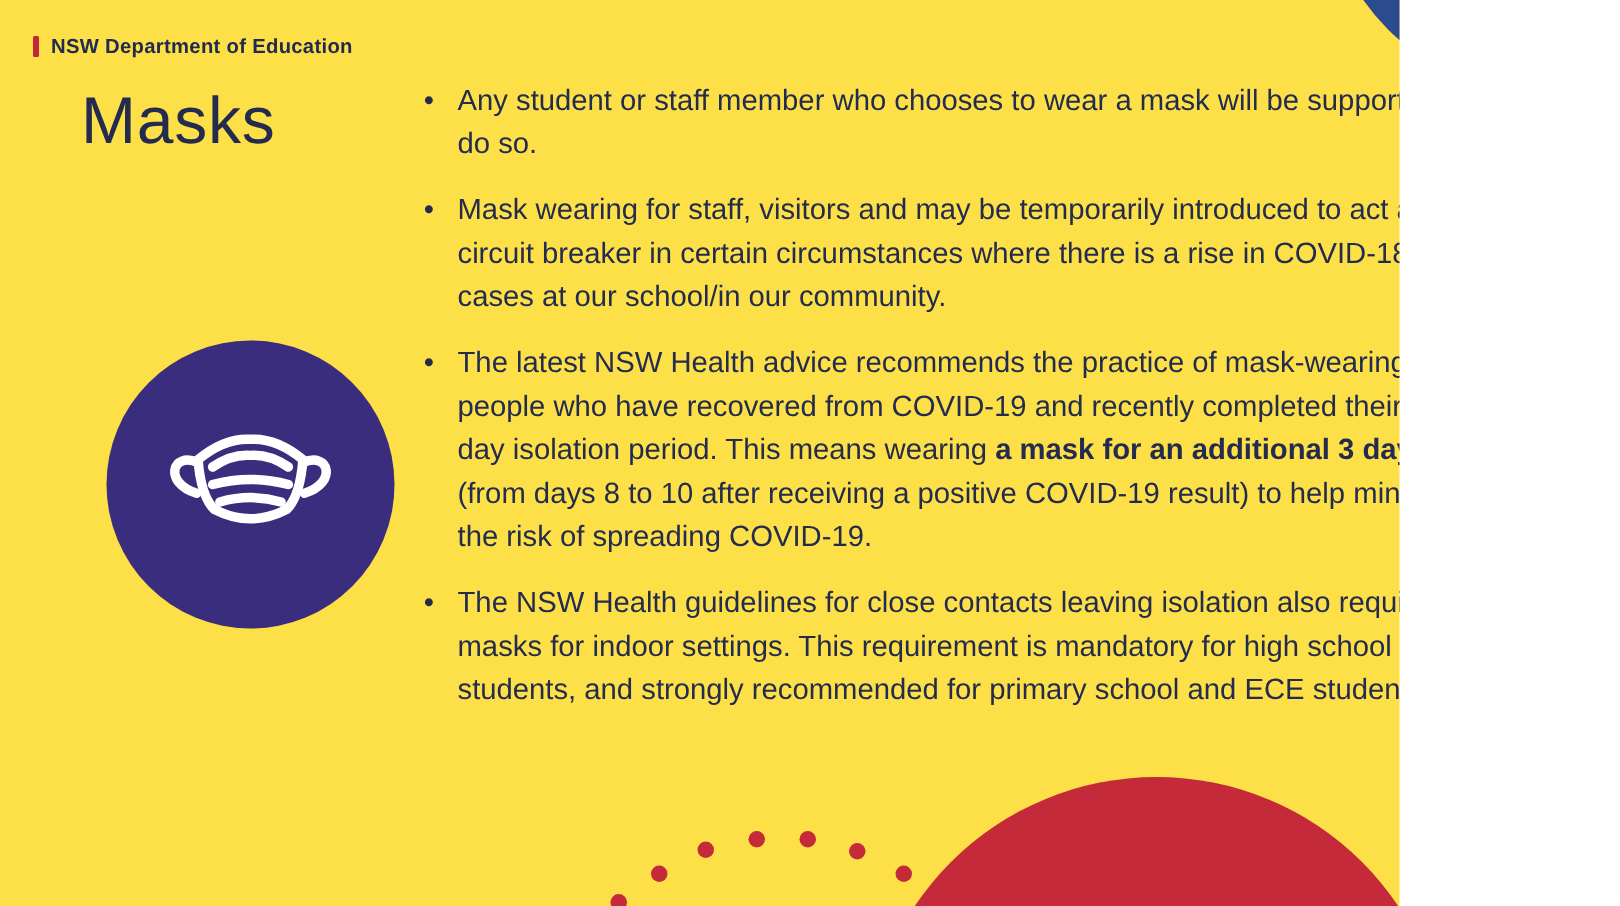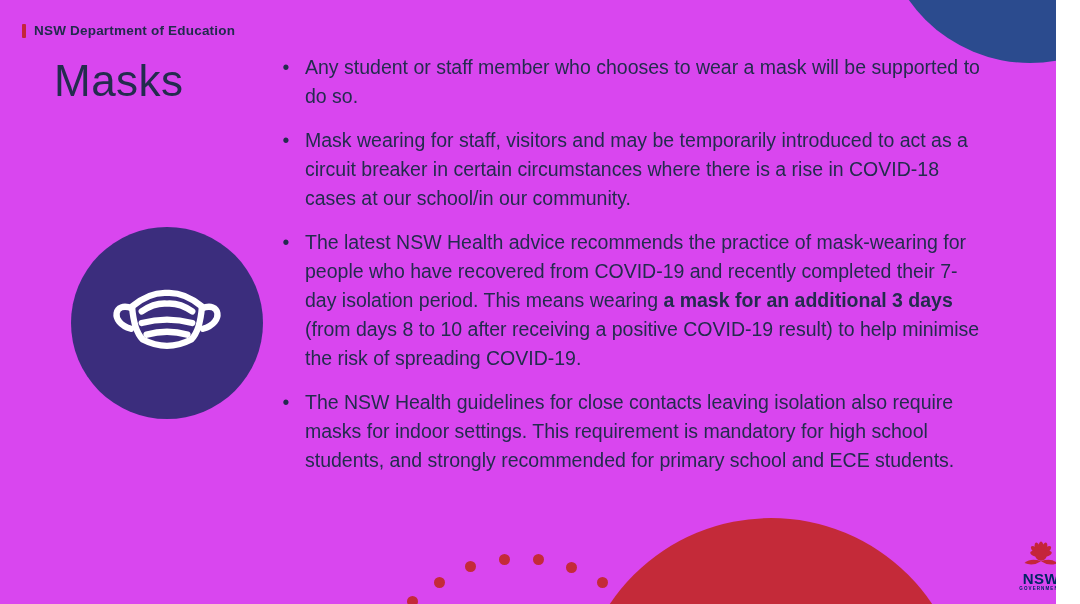--- a/index.html
+++ b/index.html
@@ -1,22 +1,22 @@
 <!DOCTYPE html>
 <html><head>
 <meta charset="utf-8">
 <style>
   html, body { margin: 0; padding: 0; background: #ffffff; }
   body { font-family: "Liberation Sans", sans-serif; }
 
   .slide {
     position: relative;
-    width: 1056px;
+    width: 933px;
     height: 604px;
-    background: #d946ef;
+    background: #fde047;
     overflow: hidden;
   }
 
   
   .brand-header {
     position: absolute;
     left: 22px; top: 23px;
     display: flex; align-items: center; gap: 8px;
     z-index: 5;
   }

